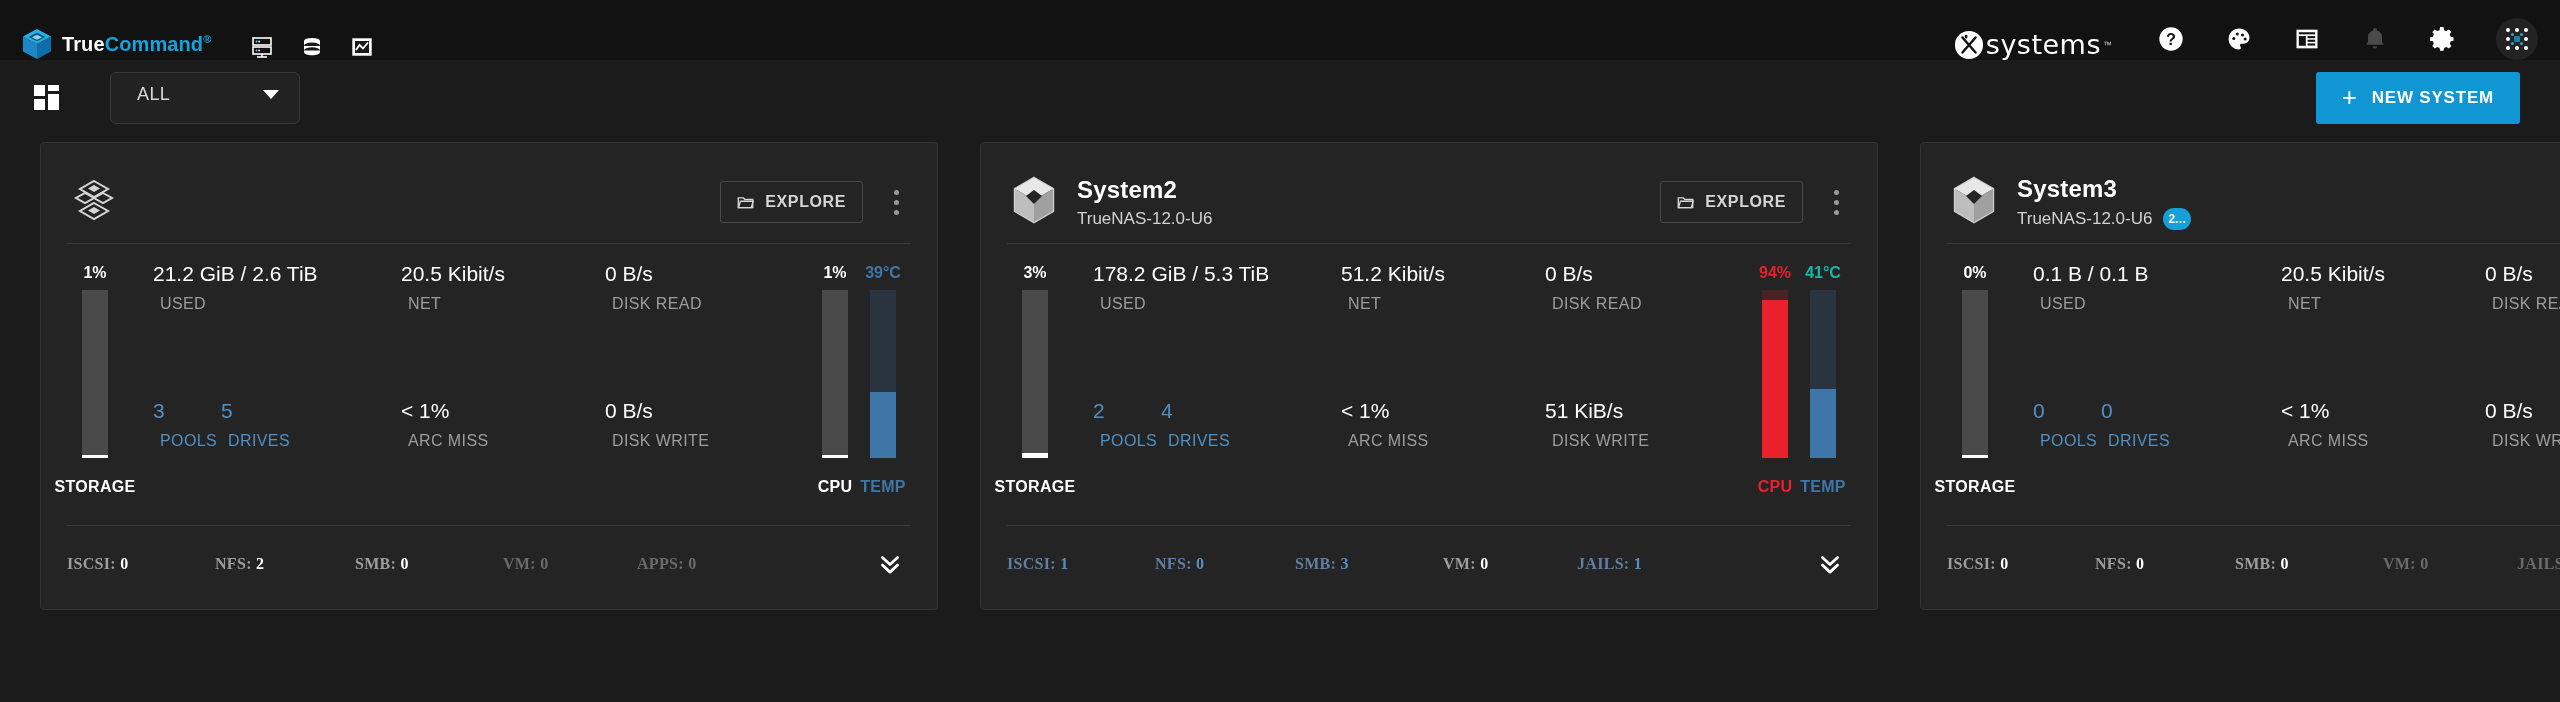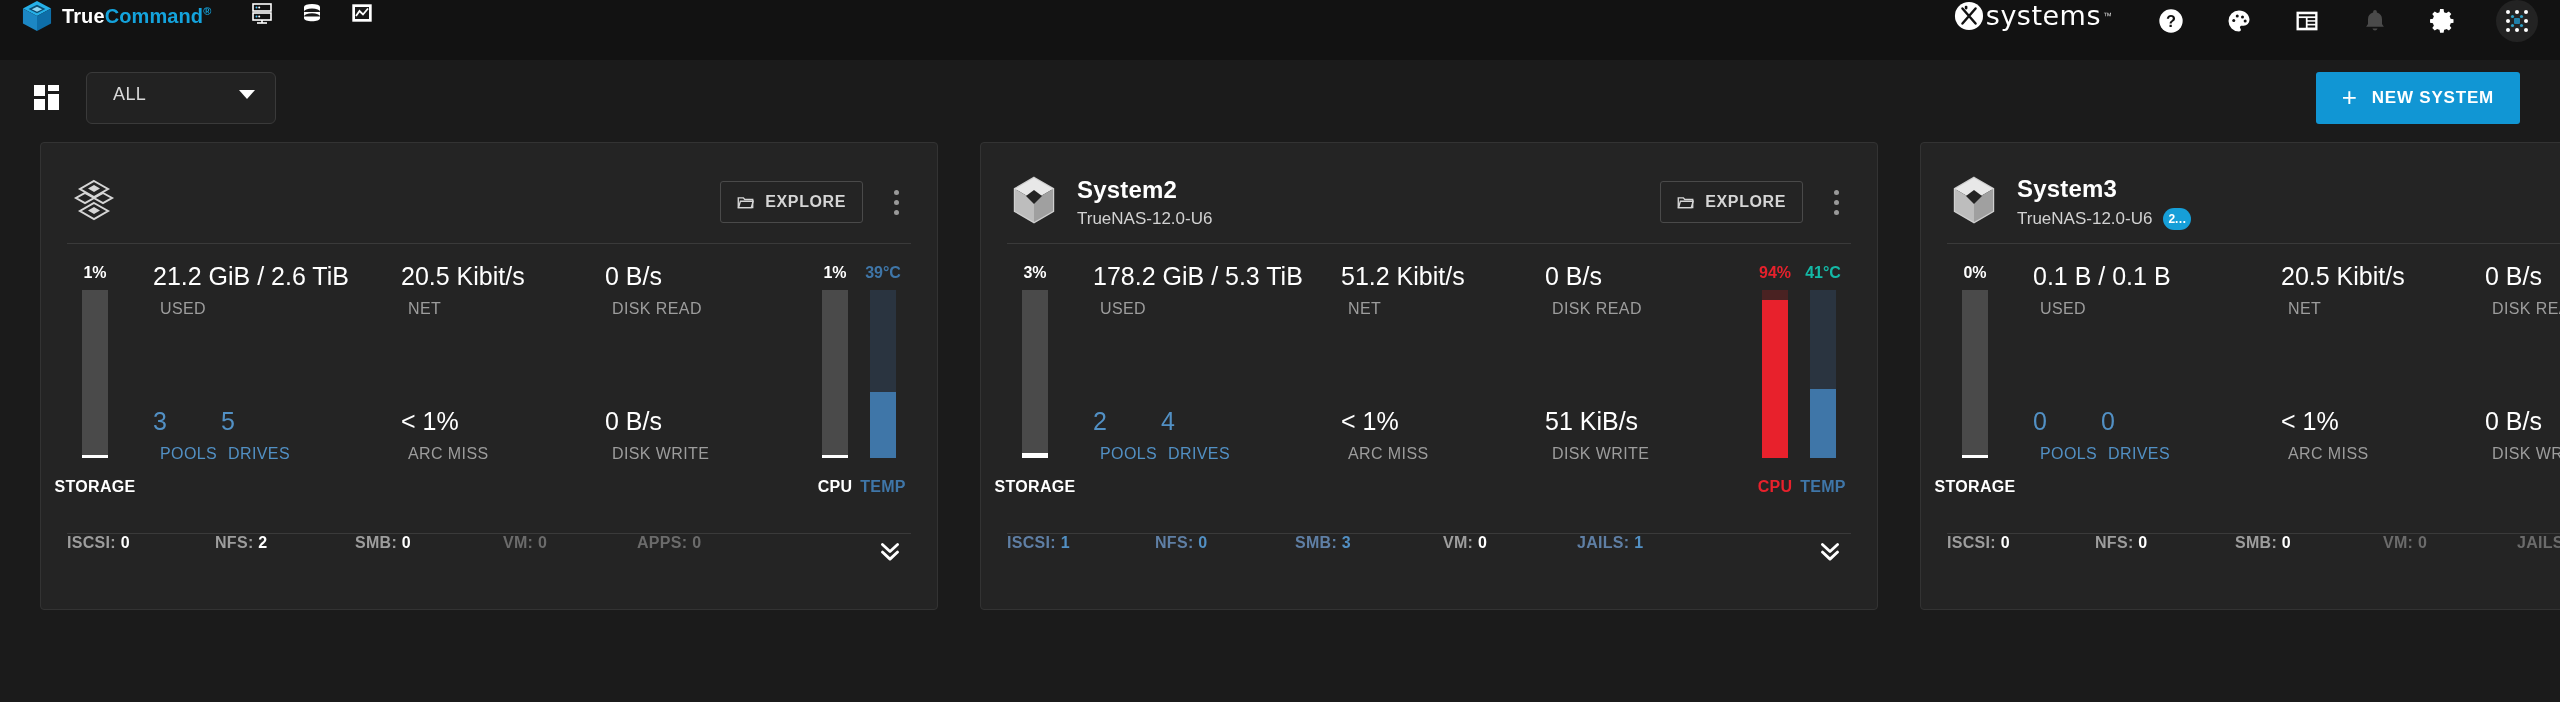--- a/index.html
+++ b/index.html
@@ -7,21 +7,21 @@
     width: 2560px; height: 702px;
     background: #1b1b1b;
     font-family: "Liberation Sans", sans-serif;
     overflow: hidden;
   }
 
   
   .topbar {
     height: 60px; width: 100%;
     background: #121212;
-    display: flex; align-items: flex-start;
+    display: flex; align-items: flex-end;
     padding: 0 22px 0 22px;
   }
   .brand { display: flex; align-items: center; gap: 10px; }
   .brand-logo { width: 30px; height: 32px; display: block; }
   .brand-text { font-size: 20px; font-weight: bold; letter-spacing: .1px; white-space: nowrap; }
   .brand-text .tc-true { color: #ffffff; }
   .brand-text .tc-cmd  { color: #14a3dc; }
   .brand-text .tc-reg  { color: #14a3dc; font-size: 11px; vertical-align: super; }
 
   .top-icons { display: flex; align-items: center; gap: 24px; margin-left: 38px; }
@@ -45,21 +45,21 @@
 
   
   .toolbar {
     height: 76px; width: 100%;
     background: #1b1b1b;
     display: flex; align-items: center;
     padding: 0 22px 0 22px;
   }
   .grid-toggle { width: 34px; height: 34px; display: flex; align-items: center; justify-content: center; margin-left: 8px; cursor: pointer; }
   .all-select {
-    margin-left: 22px;
+    margin-left: 46px;
     width: 190px; height: 52px;
     border: 1px solid #3a3a3a; border-radius: 6px;
     background: #222222;
     display: flex; align-items: center; justify-content: space-between;
     padding: 0 20px 8px 26px;
     cursor: pointer;
   }
   .all-select .sel-label { color: #d8d8d8; font-size: 18px; letter-spacing: .4px; }
   .caret { width: 0; height: 0; border-left: 8px solid transparent; border-right: 8px solid transparent; border-top: 9px solid #ffffff; }
 
@@ -161,40 +161,41 @@
   .gauge-fill { position: absolute; left: 0; right: 0; bottom: 0; }
   .gauge-label { font-size: 16px; font-weight: bold; margin-top: 20px; letter-spacing: .3px; }
 
   .c-white { color: #ffffff; }
   .c-blue  { color: #5290c4; }
 
   .metrics { flex: 1 1 auto; display: flex; flex-direction: column; padding: 0 6px 0 34px; }
   .metrics-row { display: flex; flex: 1 1 0; }
   .metrics-row.row2 { align-items: flex-start; padding-top: 18px; }
   .metric { display: flex; flex-direction: column; gap: 9px; }
-  .metric .mval { font-size: 25px; color: #ffffff; white-space: nowrap; }
+  .metric .mval { font-size: 21px; color: #ffffff; white-space: nowrap; }
   .metric .mlbl { font-size: 16px; color: #9d9d9d; letter-spacing: .4px; white-space: nowrap; margin-left: 7px; }
   .metric .mval.blue { color: #5290c4; }
   .metric .mlbl.blue { color: #5290c4; }
 
   .m-used   { width: 248px; }
   .m-net    { width: 204px; }
   .m-read   { width: 200px; }
   .m-pools  { width: 68px; }
   .m-drives { width: 180px; }
   .m-arc    { width: 204px; }
   .m-write  { width: 200px; }
 
   
   .card-foot {
     height: 76px; flex: 0 0 auto;
     border-top: 1px solid #3a3a3a;
-    margin: 0 26px;
-    display: flex; 
+    margin: 8px 26px;
+    display: flex; align-items: center;
     padding-right: 4px;
+    font-family: Liberation Serif, serif;
   }
   .svc { font-size: 16px; font-weight: bold; letter-spacing: .3px; white-space: nowrap; }
   .svc .k { color: #9d9d9d; }
   .svc .v { color: #ffffff; }
   .svc.blue .k { color: #5f7fa5; }
   .svc.blue .v { color: #5290c4; }
   .svc.dim .k { color: #6b6b6b; }
   .svc.dim .v { color: #6b6b6b; }
   .svc-spacer { flex: 1 1 auto; }
   .chev-dbl { width: 34px; height: 34px; display: flex; align-items: center; justify-content: center; cursor: pointer; }

